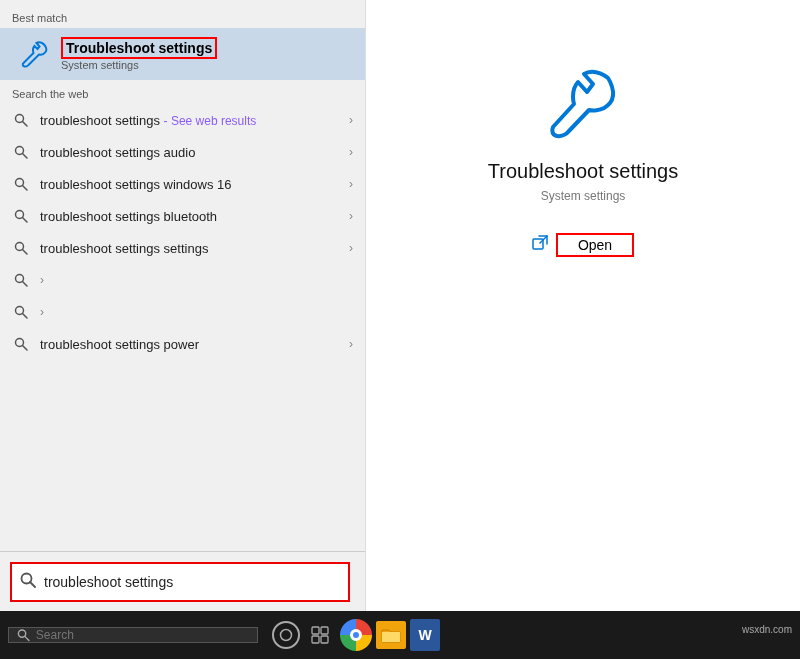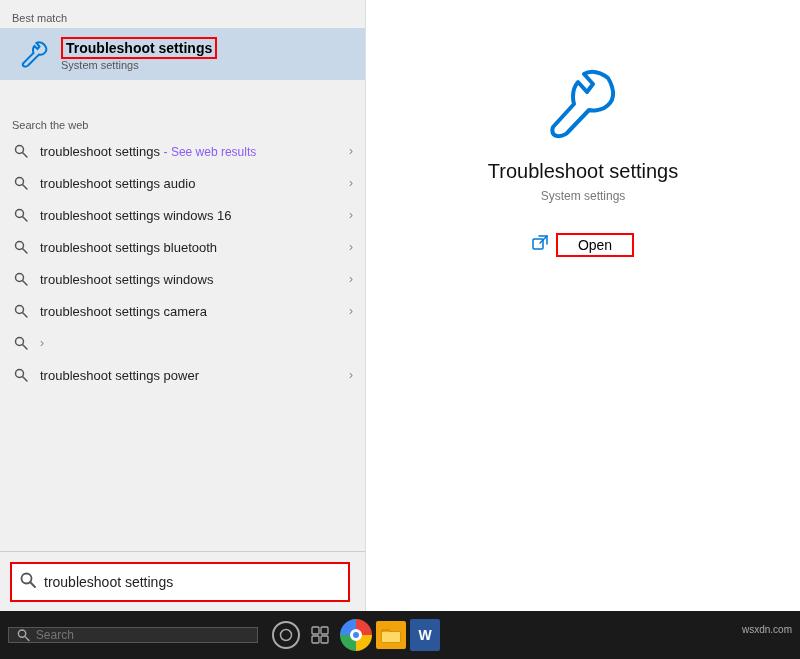--- a/index.html
+++ b/index.html
@@ -74,21 +74,20 @@
 
     .best-match-item .item-subtitle {
       font-size: 11px;
       color: #555;
     }
 
     .search-web-label {
       font-size: 11px;
       color: #555;
       padding: 8px 12px 4px 12px;
-      margin-top: 31px;
     }
 
     .search-results-list {
       flex: 1;
       overflow: hidden;
     }
 
     .search-result-item {
       display: flex;
       align-items: center;
@@ -404,35 +403,32 @@
       </div>
 
       <div class="search-result-item">
         <div class="search-icon-wrap">
           <svg width="14" height="14" viewBox="0 0 14 14" fill="none">
               <circle cx="5.5" cy="5.5" r="4" stroke="#555" stroke-width="1.5"></circle>
               <line x1="8.5" y1="8.5" x2="13" y2="13" stroke="#555" stroke-width="1.5" stroke-linecap="round"></line>
             </svg>
         </div>
         <span class="result-text">
-          troubleshoot settings <span class="bold-part">windows</span>
-        </span>
-        <span class="chevron">›</span>
-      </div>
-
-      <div class="search-result-item">
-        <div class="search-icon-wrap">
-          <svg width="14" height="14" viewBox="0 0 14 14" fill="none">
-              <circle cx="5.5" cy="5.5" r="4" stroke="#555" stroke-width="1.5"></circle>
-              <line x1="8.5" y1="8.5" x2="13" y2="13" stroke="#555" stroke-width="1.5" stroke-linecap="round"></line>
-            </svg>
-        </div>
-        <span class="result-text">
-          troubleshoot settings <span class="bold-part">camera</span>
-        </span>
+          troubleshoot settings <span class="bold-part">settings</span>
+        </span>
+        <span class="chevron">›</span>
+      </div>
+
+      <div class="search-result-item">
+        <div class="search-icon-wrap">
+          <svg width="14" height="14" viewBox="0 0 14 14" fill="none">
+              <circle cx="5.5" cy="5.5" r="4" stroke="#555" stroke-width="1.5"></circle>
+              <line x1="8.5" y1="8.5" x2="13" y2="13" stroke="#555" stroke-width="1.5" stroke-linecap="round"></line>
+            </svg>
+        </div>
         <span class="chevron">›</span>
       </div>
 
       <div class="search-result-item">
         <div class="search-icon-wrap">
           <svg width="14" height="14" viewBox="0 0 14 14" fill="none">
               <circle cx="5.5" cy="5.5" r="4" stroke="#555" stroke-width="1.5"></circle>
               <line x1="8.5" y1="8.5" x2="13" y2="13" stroke="#555" stroke-width="1.5" stroke-linecap="round"></line>
             </svg>
         </div>

